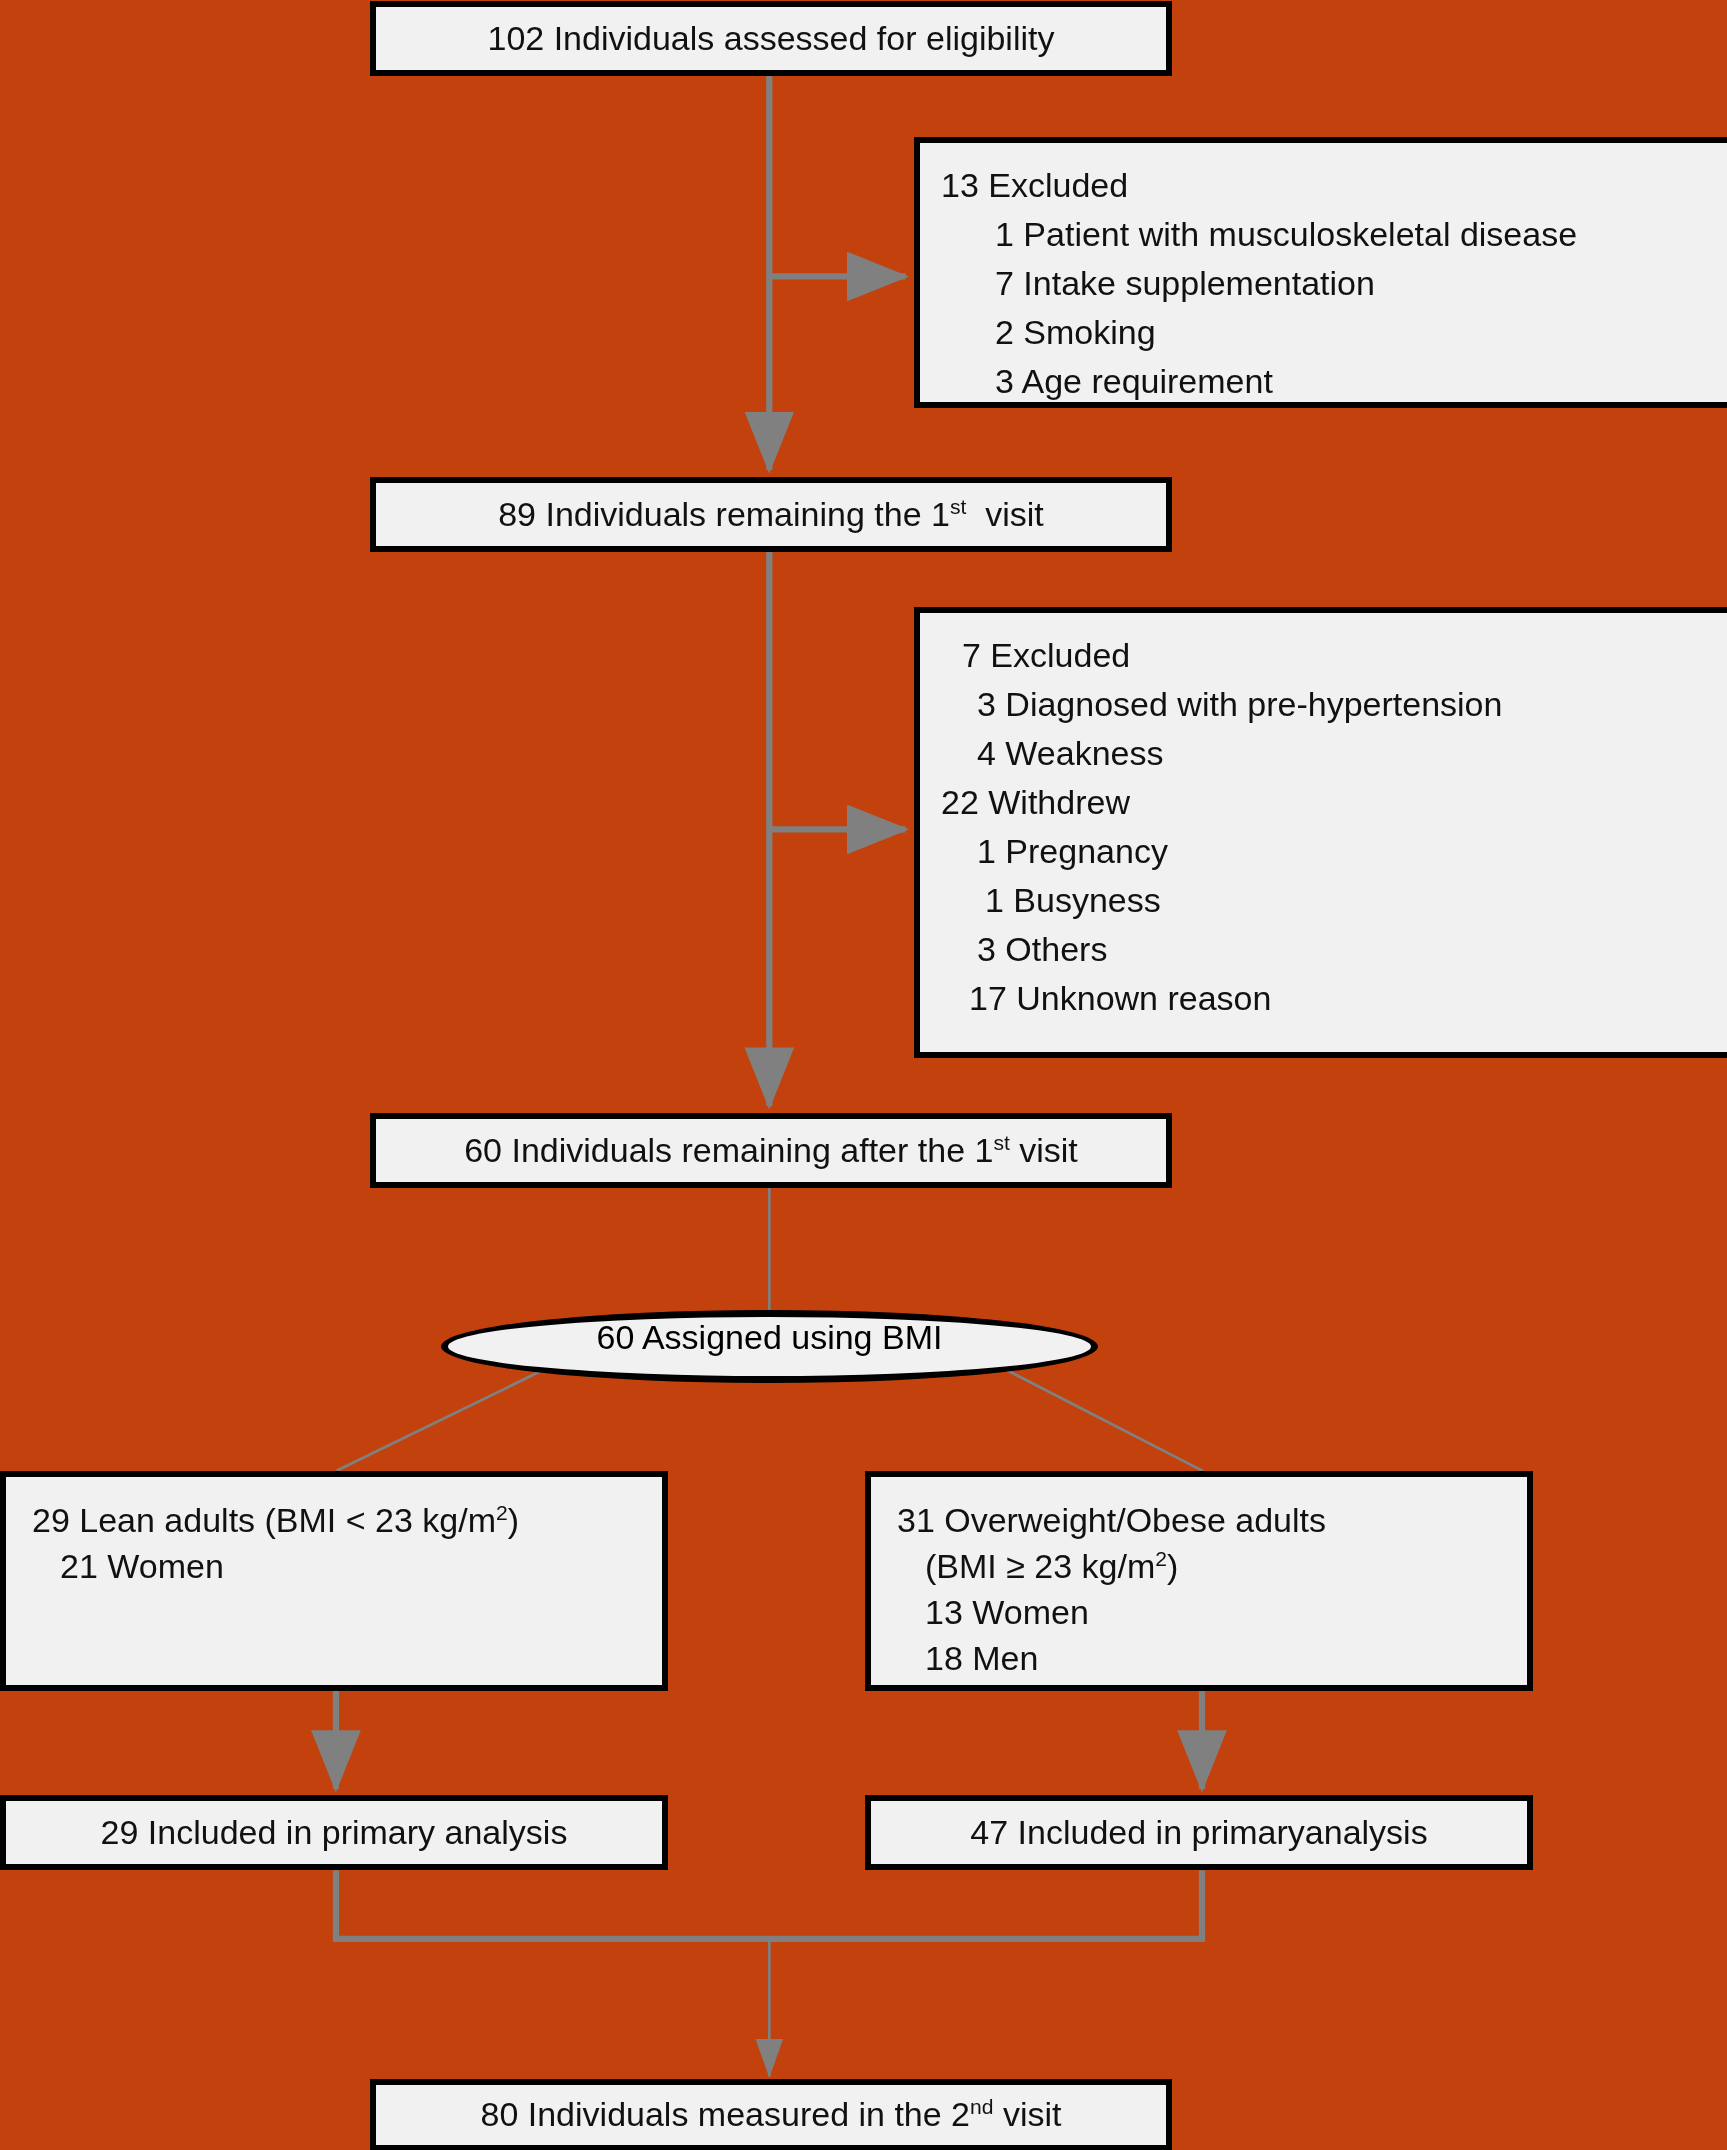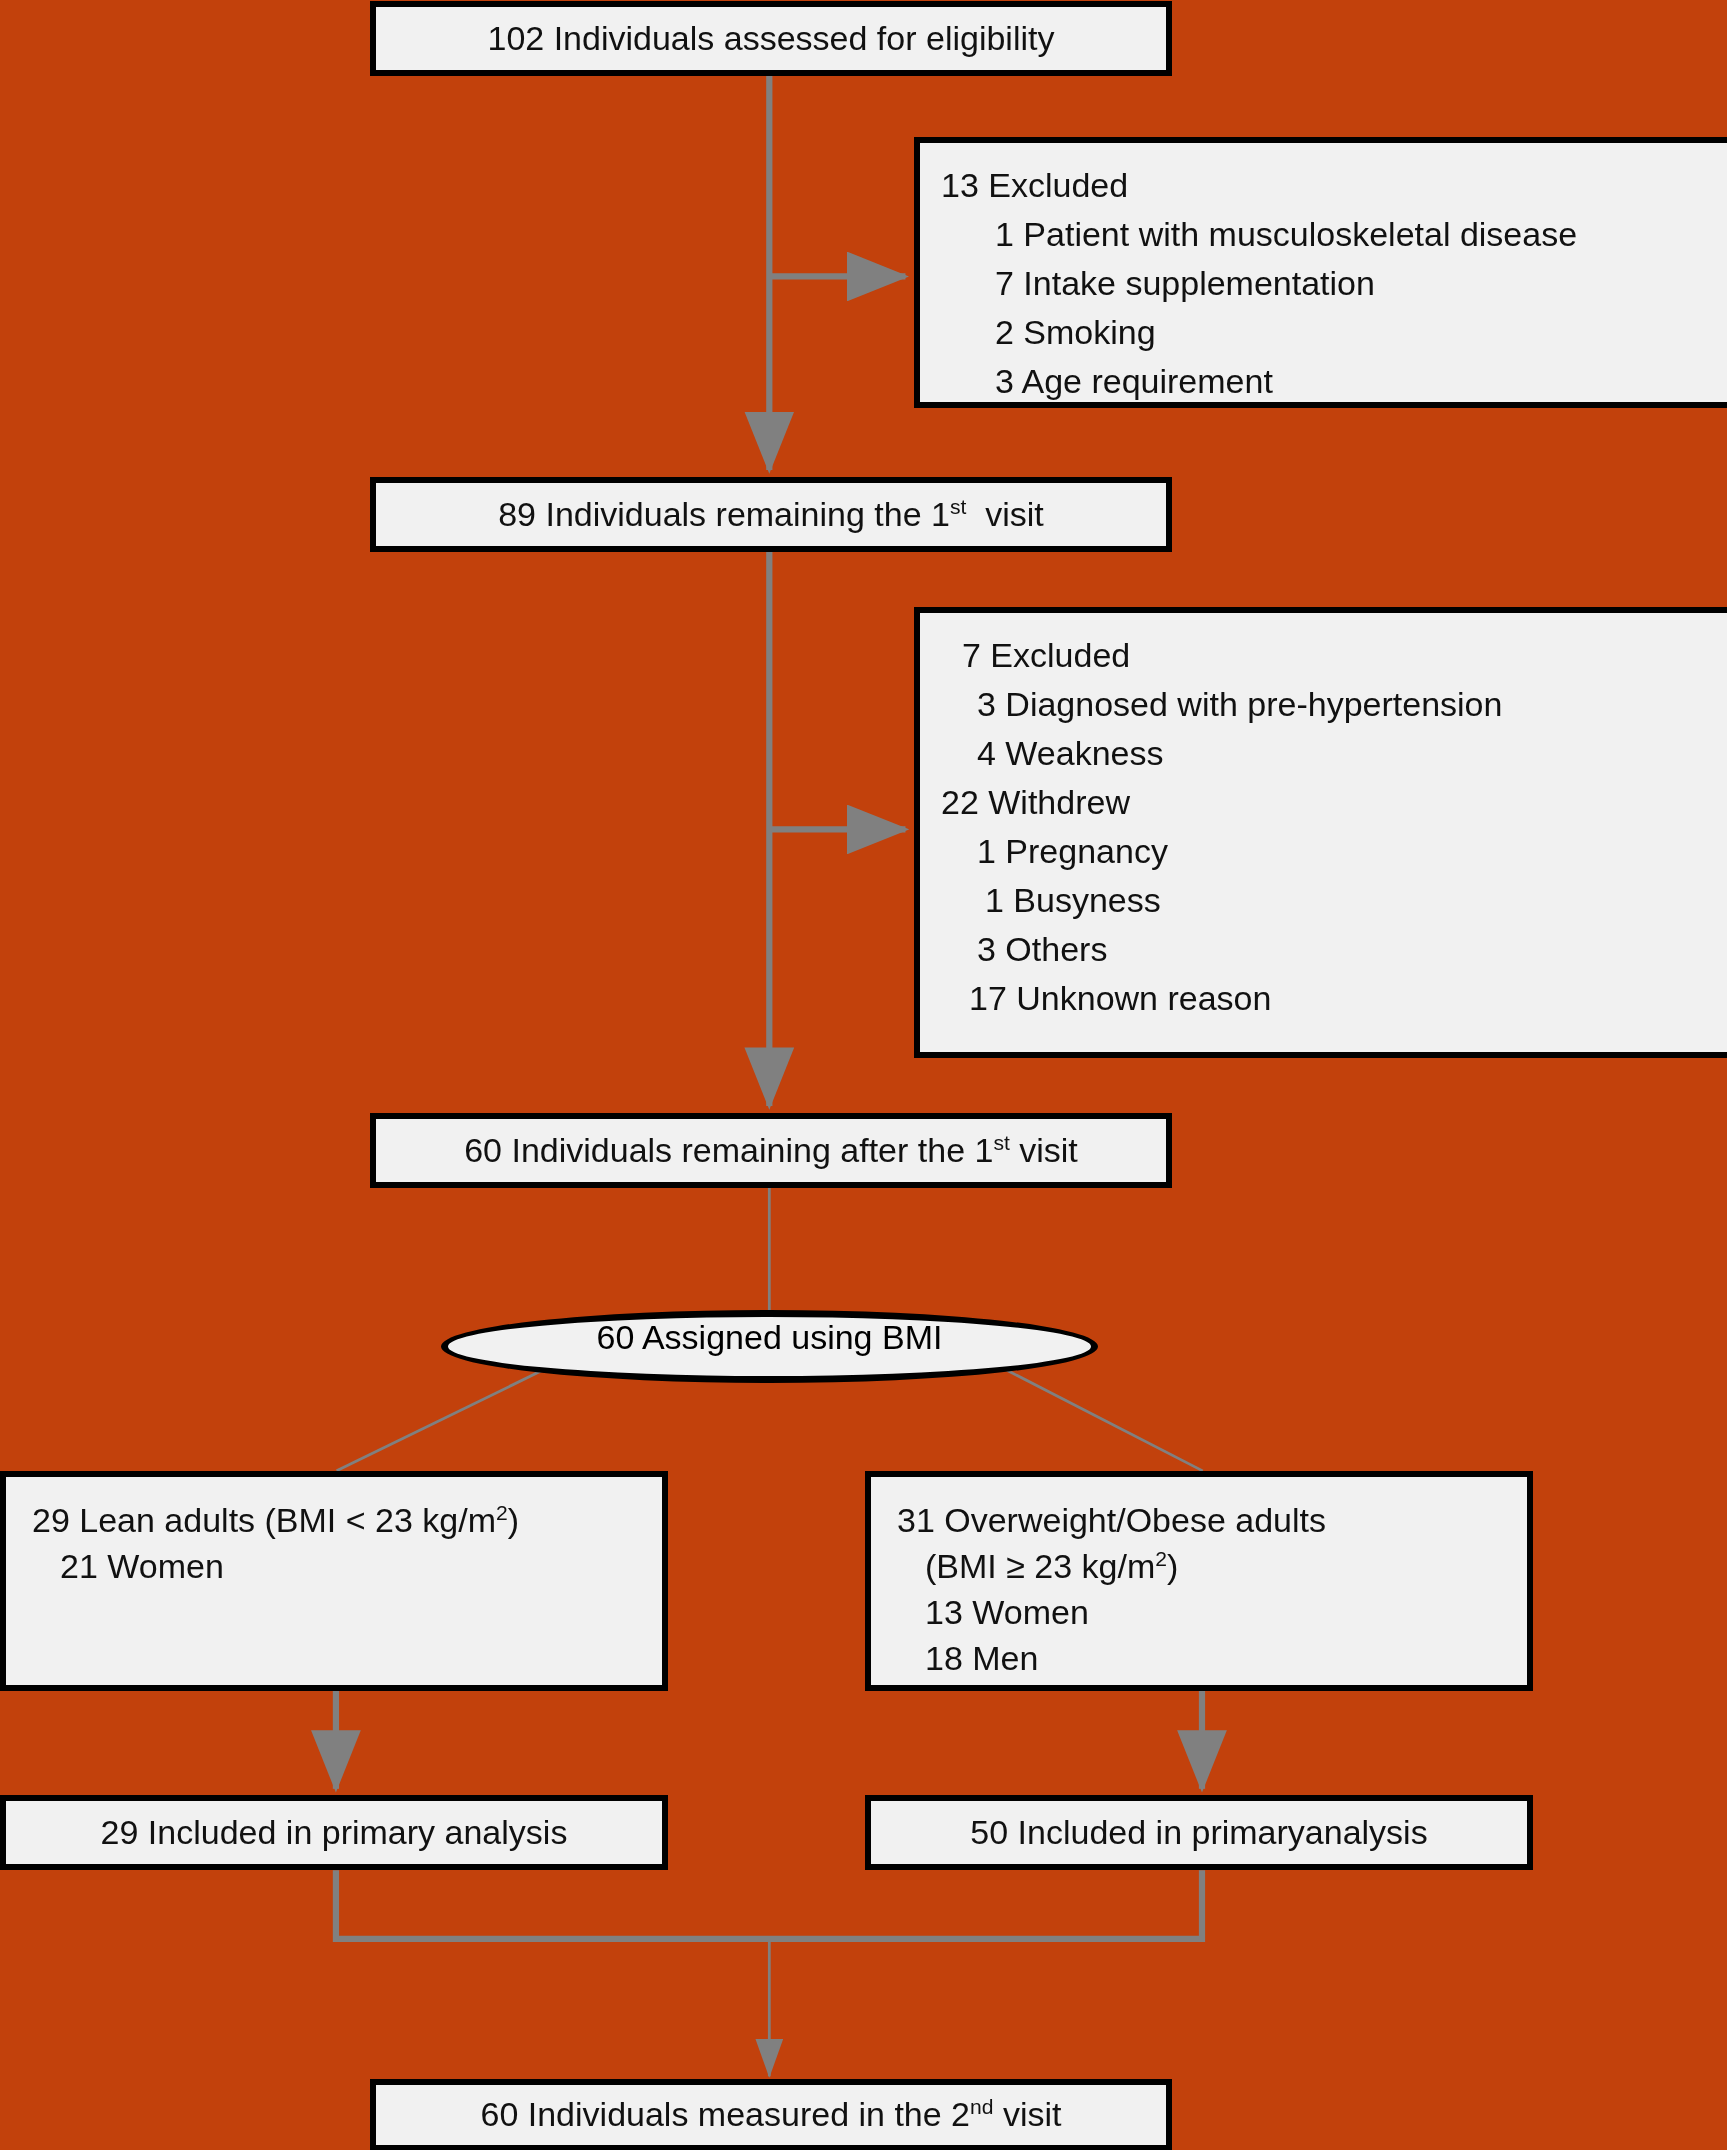--- a/index.html
+++ b/index.html
@@ -188,21 +188,21 @@
     <div class="node-line sub2"><span>(BMI ≥ 23 kg/m</span><sup>2</sup><span>)</span></div>
     <div class="node-line sub2">13 Women</div>
     <div class="node-line sub2">18 Men</div>
   </div>
 
   <div class="node center" id="node-lean-incl">
     <div class="node-line">29 Included in primary analysis</div>
   </div>
 
   <div class="node center" id="node-over-incl">
-    <div class="node-line">50 Included in primaryanalysis</div>
+    <div class="node-line">47 Included in primaryanalysis</div>
   </div>
 
   <div class="node center" id="node-final">
-    <div class="node-line"><span>60 Individuals measured in the 2</span><sup>nd</sup><span> visit</span></div>
+    <div class="node-line"><span>80 Individuals measured in the 2</span><sup>nd</sup><span> visit</span></div>
   </div>
 
 </div>
 
 
 </body></html>

